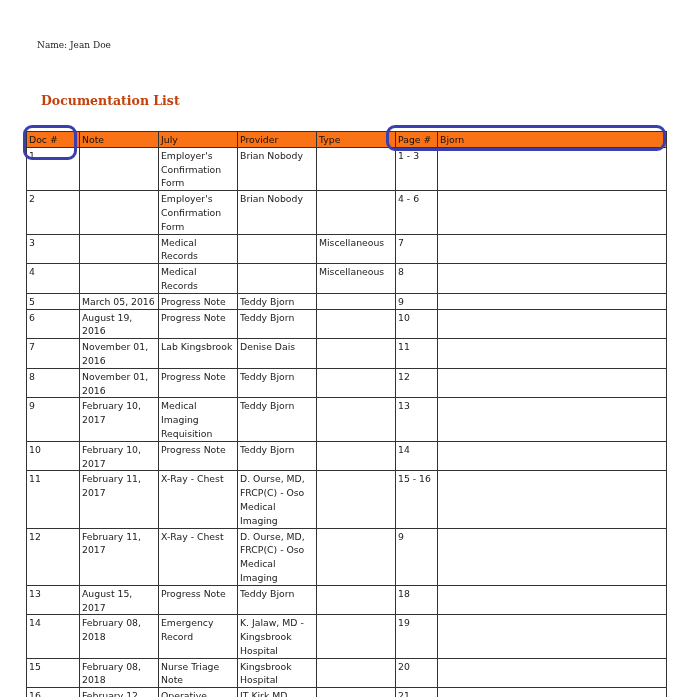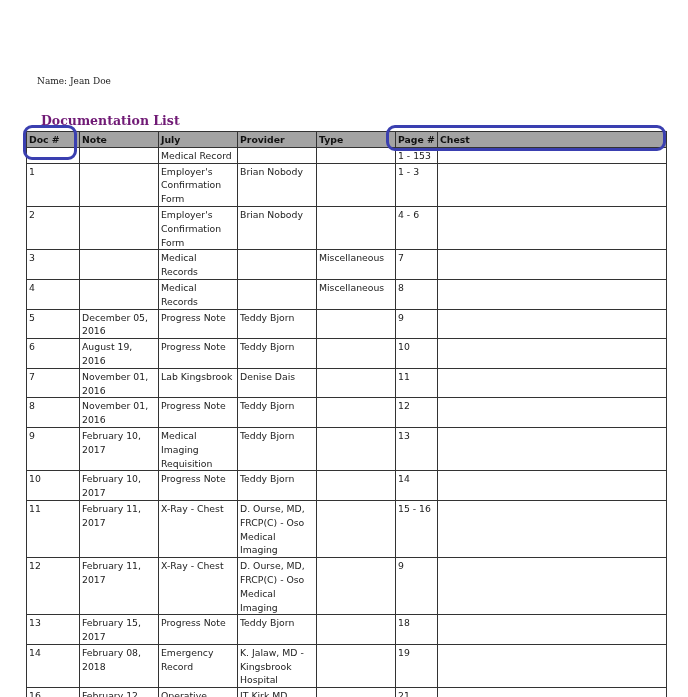--- a/index.html
+++ b/index.html
@@ -1,23 +1,23 @@
 <!DOCTYPE html>
 <html><head>
 <meta charset="utf-8">
 <style>
   html,body{margin:0;padding:0;background:#fff;}
   body{width:688px;height:697px;overflow:hidden;position:relative;}
-  .name{position:absolute;left:37px;top:40px;font-family:"DejaVu Serif",serif;font-size:9px;color:#222;margin-top:36px;}
-  .heading{position:absolute;left:41px;top:93px;font-family:"DejaVu Serif",serif;font-size:12.5px;font-weight:bold;color:#701a75;margin-top:20px;}
+  .name{position:absolute;left:37px;top:40px;font-family:"DejaVu Serif",serif;font-size:9px;color:#222;}
+  .heading{position:absolute;left:41px;top:93px;font-family:"DejaVu Serif",serif;font-size:12.5px;font-weight:bold;color:#c2410c;}
   table{position:absolute;left:26px;top:131px;border-collapse:collapse;table-layout:fixed;width:640px;
         font-family:"DejaVu Sans",sans-serif;font-size:9.3px;color:#222;}
   col.c0{width:53px}col.c1{width:79px}col.c2{width:79px}col.c3{width:79px}col.c4{width:79px}col.c5{width:42px}col.c6{width:229px}
   th,td{border:1.3px solid #333;padding:1px 2px 0 2px;vertical-align:top;line-height:13.8px;text-align:left;word-wrap:break-word;}
-  th{background:#a3a3a3;font-weight:bold;color:#111;height:13px;}
+  th{background:#f97316;font-weight:normal;color:#111;height:13px;}
   .ring{position:absolute;border:3.5px solid #3a3fb0;border-radius:9px;pointer-events:none;}
 </style>
 </head>
 <body>
 
 <div class="name">Name: Jean Doe</div>
 <div class="heading">Documentation List</div>
 
 <table>
   <colgroup>
@@ -30,33 +30,24 @@
       <col class="c6">
     </colgroup>
   <thead>
     <tr>
       <th>Doc #</th>
       <th>Note</th>
       <th>July</th>
       <th>Provider</th>
       <th>Type</th>
       <th>Page #</th>
-      <th>Chest</th>
+      <th>Bjorn</th>
     </tr>
   </thead>
   <tbody id="tbody">
-      <tr>
-        <td></td>
-        <td></td>
-        <td>Medical Record</td>
-        <td></td>
-        <td></td>
-        <td>1 - 153</td>
-        <td></td>
-      </tr>
       <tr>
         <td>1</td>
         <td></td>
         <td>Employer's Confirmation Form</td>
         <td>Brian Nobody</td>
         <td></td>
         <td>1 - 3</td>
         <td></td>
       </tr>
       <tr>
@@ -81,21 +72,21 @@
         <td>4</td>
         <td></td>
         <td>Medical Records</td>
         <td></td>
         <td>Miscellaneous</td>
         <td>8</td>
         <td></td>
       </tr>
       <tr>
         <td>5</td>
-        <td>December 05, 2016</td>
+        <td>March 05, 2016</td>
         <td>Progress Note</td>
         <td>Teddy Bjorn</td>
         <td></td>
         <td>9</td>
         <td></td>
       </tr>
       <tr>
         <td>6</td>
         <td>August 19, 2016</td>
         <td>Progress Note</td>
@@ -153,34 +144,43 @@
         <td>12</td>
         <td>February 11, 2017</td>
         <td>X-Ray - Chest</td>
         <td>D. Ourse, MD, FRCP(C) - Oso Medical Imaging</td>
         <td></td>
         <td>9</td>
         <td></td>
       </tr>
       <tr>
         <td>13</td>
-        <td>February 15, 2017</td>
+        <td>August 15, 2017</td>
         <td>Progress Note</td>
         <td>Teddy Bjorn</td>
         <td></td>
         <td>18</td>
         <td></td>
       </tr>
       <tr>
         <td>14</td>
         <td>February 08, 2018</td>
         <td>Emergency Record</td>
         <td>K. Jalaw, MD - Kingsbrook Hospital</td>
         <td></td>
         <td>19</td>
+        <td></td>
+      </tr>
+      <tr>
+        <td>15</td>
+        <td>February 08, 2018</td>
+        <td>Nurse Triage Note</td>
+        <td>Kingsbrook Hospital</td>
+        <td></td>
+        <td>20</td>
         <td></td>
       </tr>
       <tr>
         <td>16</td>
         <td>February 12, 2018</td>
         <td>Operative Report</td>
         <td>JT Kirk MD, FRCPC, PhD - Kingsbrook Hospital</td>
         <td></td>
         <td>21</td>
         <td></td>

